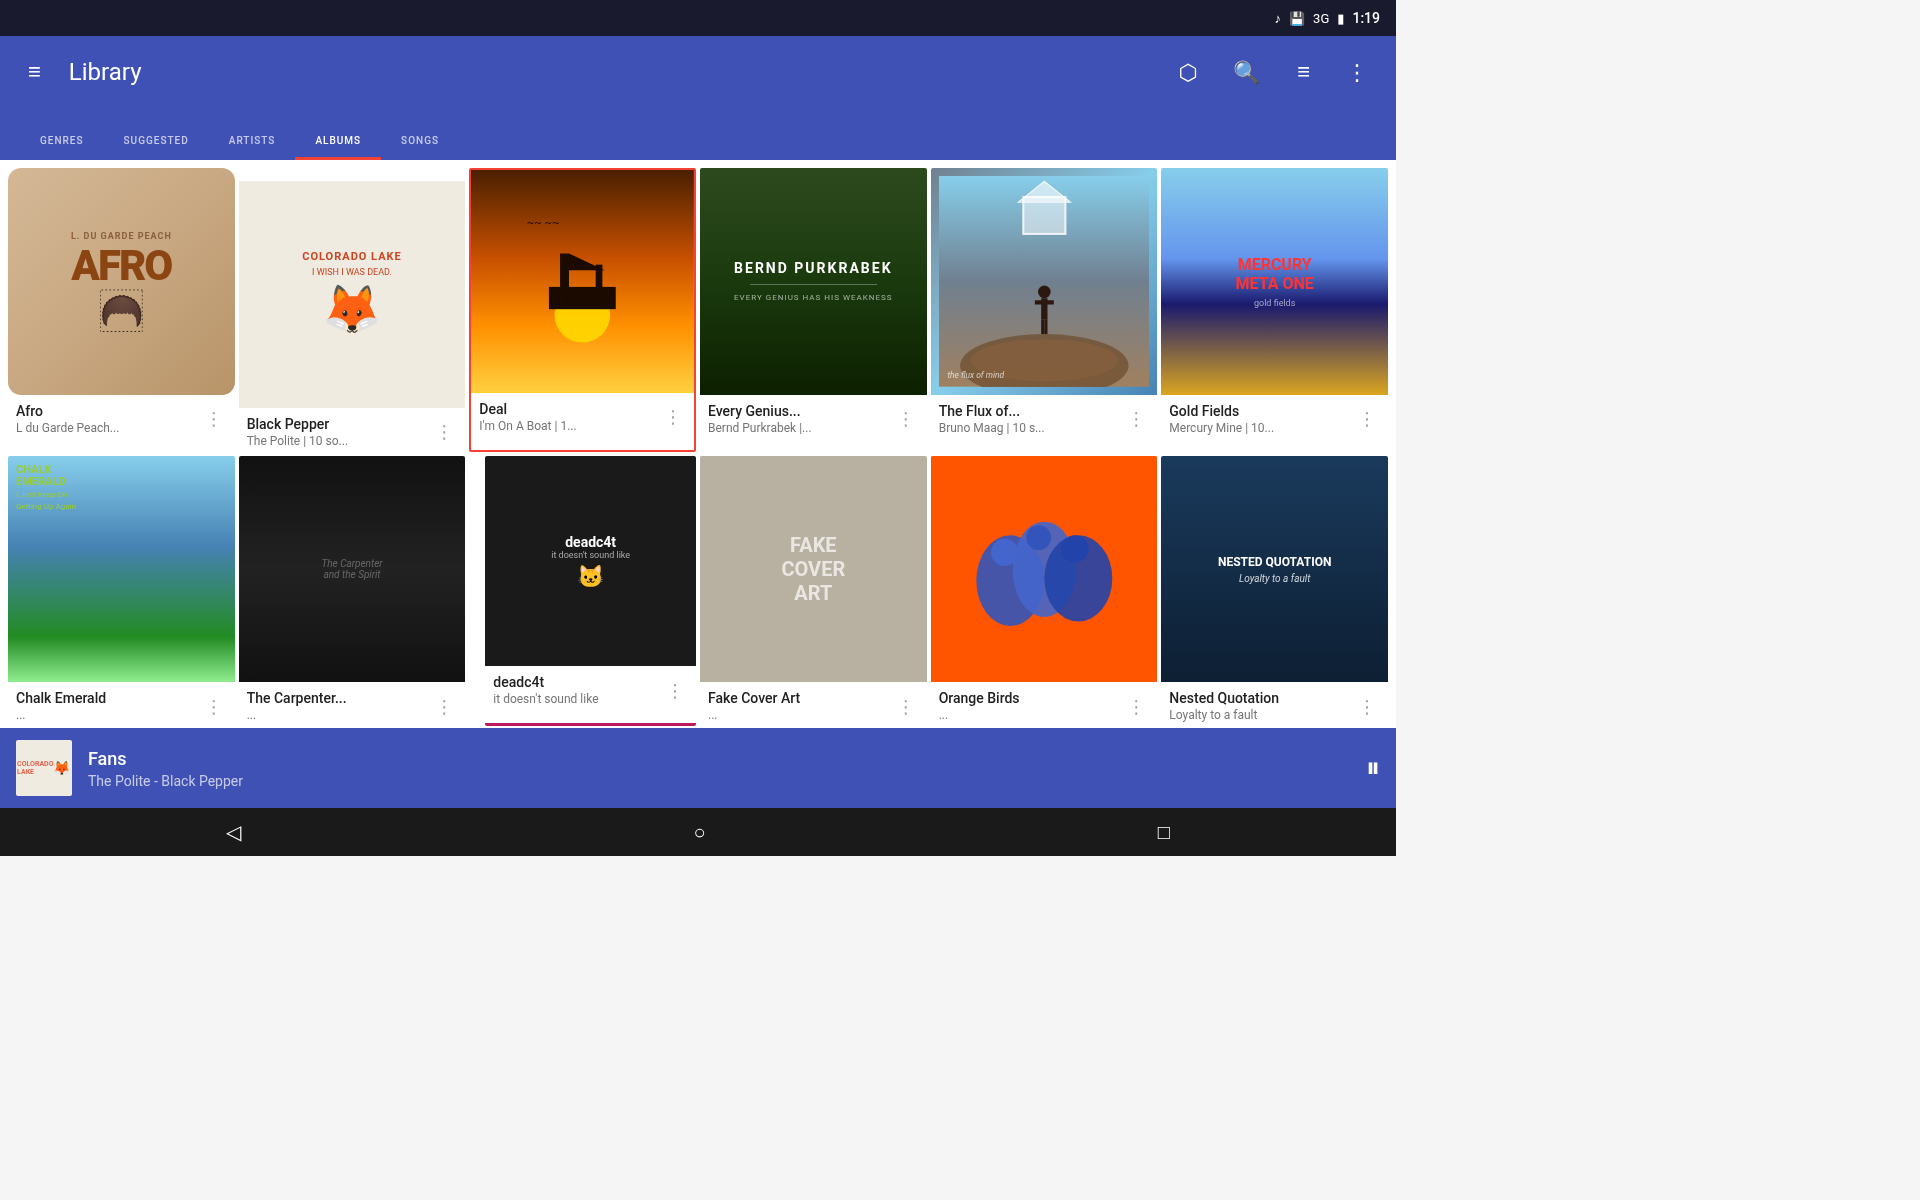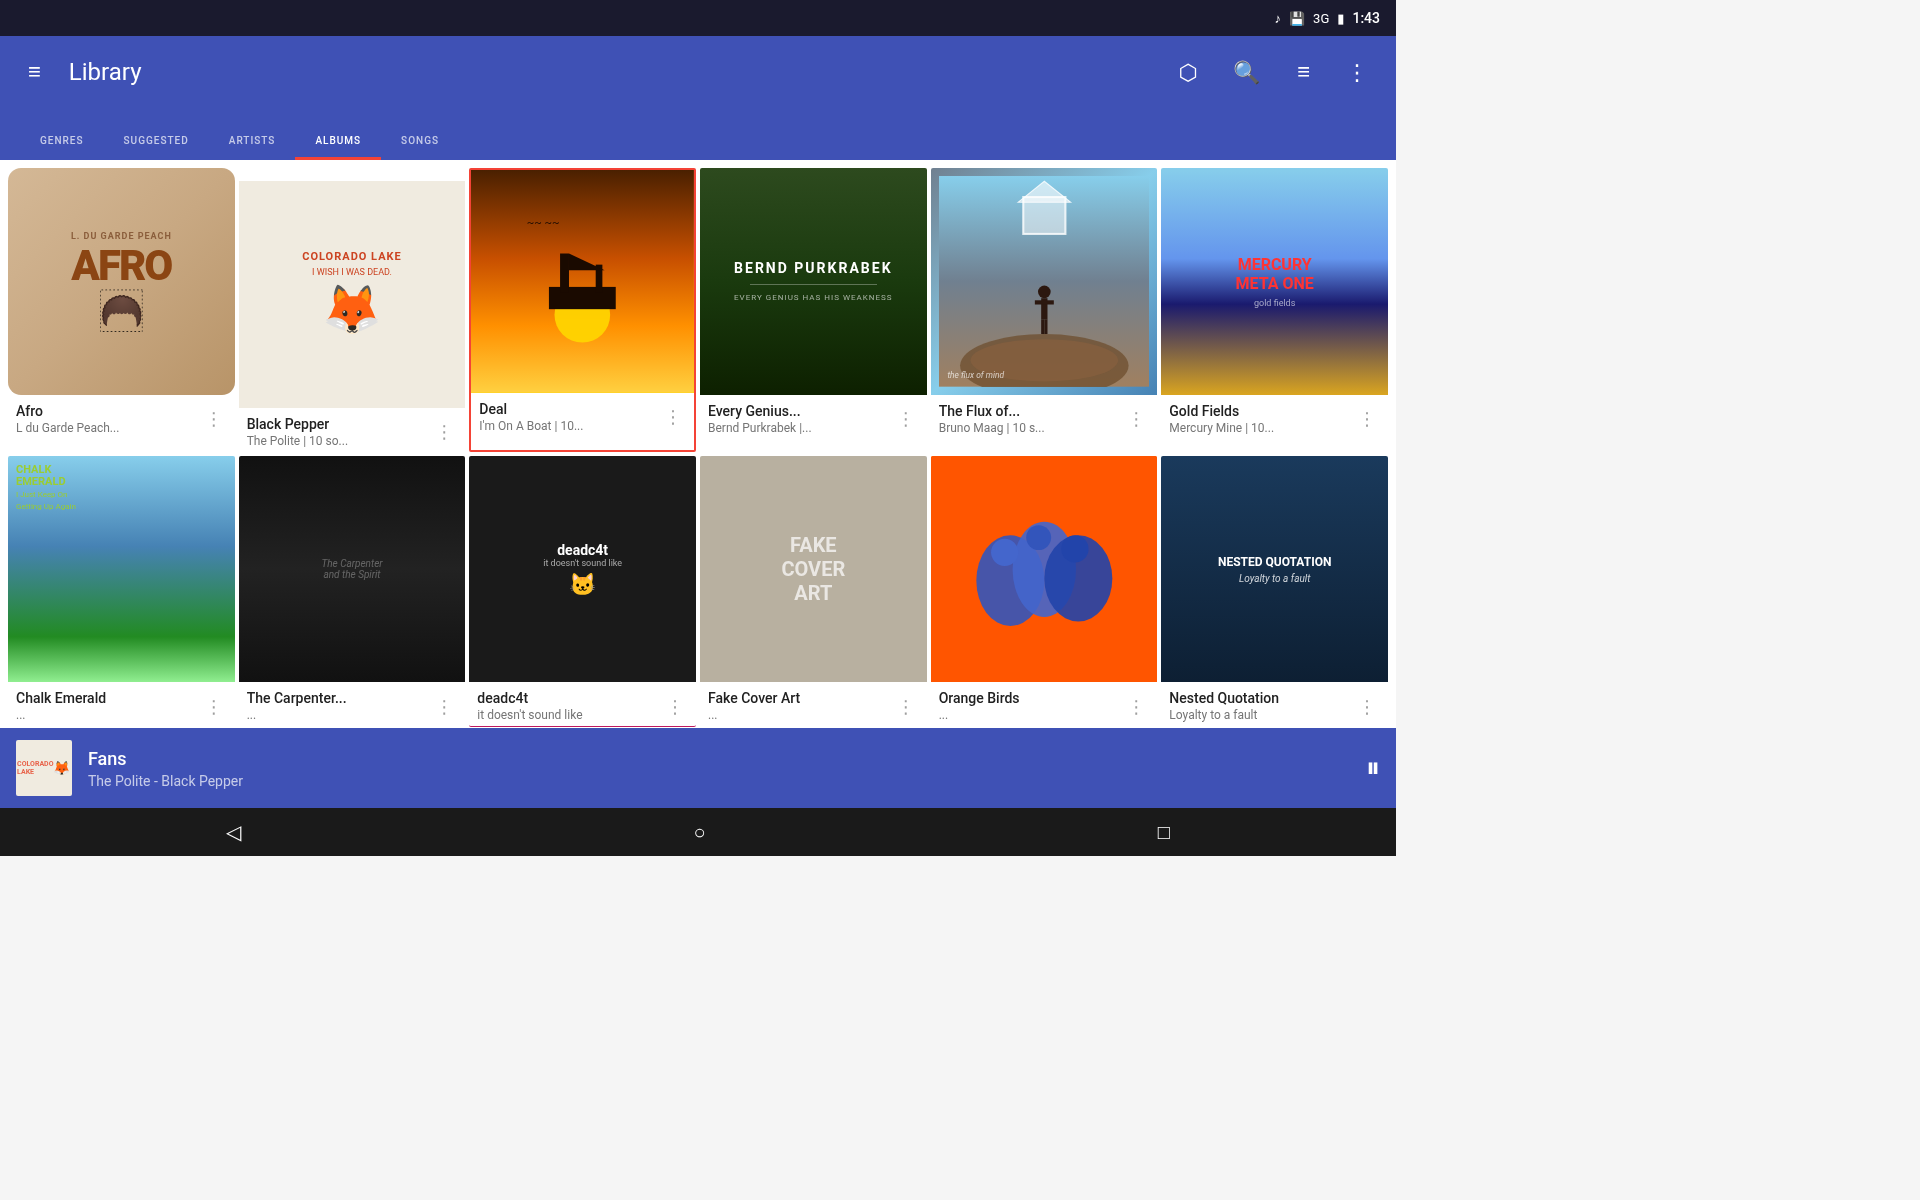--- a/index.html
+++ b/index.html
@@ -418,21 +418,21 @@
     }
   </style>
 </head>
 <body>
 
 <div id="status-bar">
   <span class="status-icon">♪</span>
   <span class="status-icon">💾</span>
   <span class="status-icon">3G</span>
   <span class="status-icon">▮</span>
-  <span class="status-time">1:43</span>
+  <span class="status-time">1:19</span>
 </div>
 
 <div id="app-bar">
   <span class="app-bar-icon">≡</span>
   <span class="app-bar-title">Library</span>
   <span class="app-bar-icon">⬡</span>
   <span class="app-bar-icon">🔍</span>
   <span class="app-bar-icon">≡</span>
   <span class="app-bar-icon">⋮</span>
 </div>
@@ -501,21 +501,21 @@
           <rect x="80" y="75" width="8" height="35" fill="#1a0a00"></rect>
           <rect x="112" y="85" width="6" height="25" fill="#1a0a00"></rect>
           <polygon points="88,75 120,90 88,90" fill="#1a0a00"></polygon>
 
           <text x="50" y="50" fill="#1a0a00" font-size="10">~~ ~~</text>
         </svg>
       </div>
       <div class="album-info">
         <div class="album-text">
           <div class="album-title">Deal</div>
-          <div class="album-subtitle">I'm On A Boat | 10...</div>
+          <div class="album-subtitle">I'm On A Boat | 1...</div>
         </div>
         <span class="more-btn">⋮</span>
       </div>
     </div>
 
     <div class="album-card">
       <div class="album-art art-everygenius">
         <div class="everygenius-content">
           <div class="everygenius-name">BERND PURKRABEK</div>
           <div style="margin: 8px 0; width:80%; height:1px; background:rgba(255,255,255,0.3);"></div>
@@ -600,21 +600,21 @@
       </div>
       <div class="album-info">
         <div class="album-text">
           <div class="album-title">The Carpenter...</div>
           <div class="album-subtitle">...</div>
         </div>
         <span class="more-btn">⋮</span>
       </div>
     </div>
 
-    <div class="album-card" style="border-bottom: 1px solid #be185d;">
+    <div class="album-card" style="border-bottom: 3px solid #be185d; margin-left: 16px;">
       <div class="album-art art-deadc4t">
         <div class="deadc4t-text">deadc4t</div>
         <div class="deadc4t-sub">it doesn't sound like</div>
         <div class="deadc4t-eyes">🐱</div>
       </div>
       <div class="album-info">
         <div class="album-text">
           <div class="album-title">deadc4t</div>
           <div class="album-subtitle">it doesn't sound like</div>
         </div>

